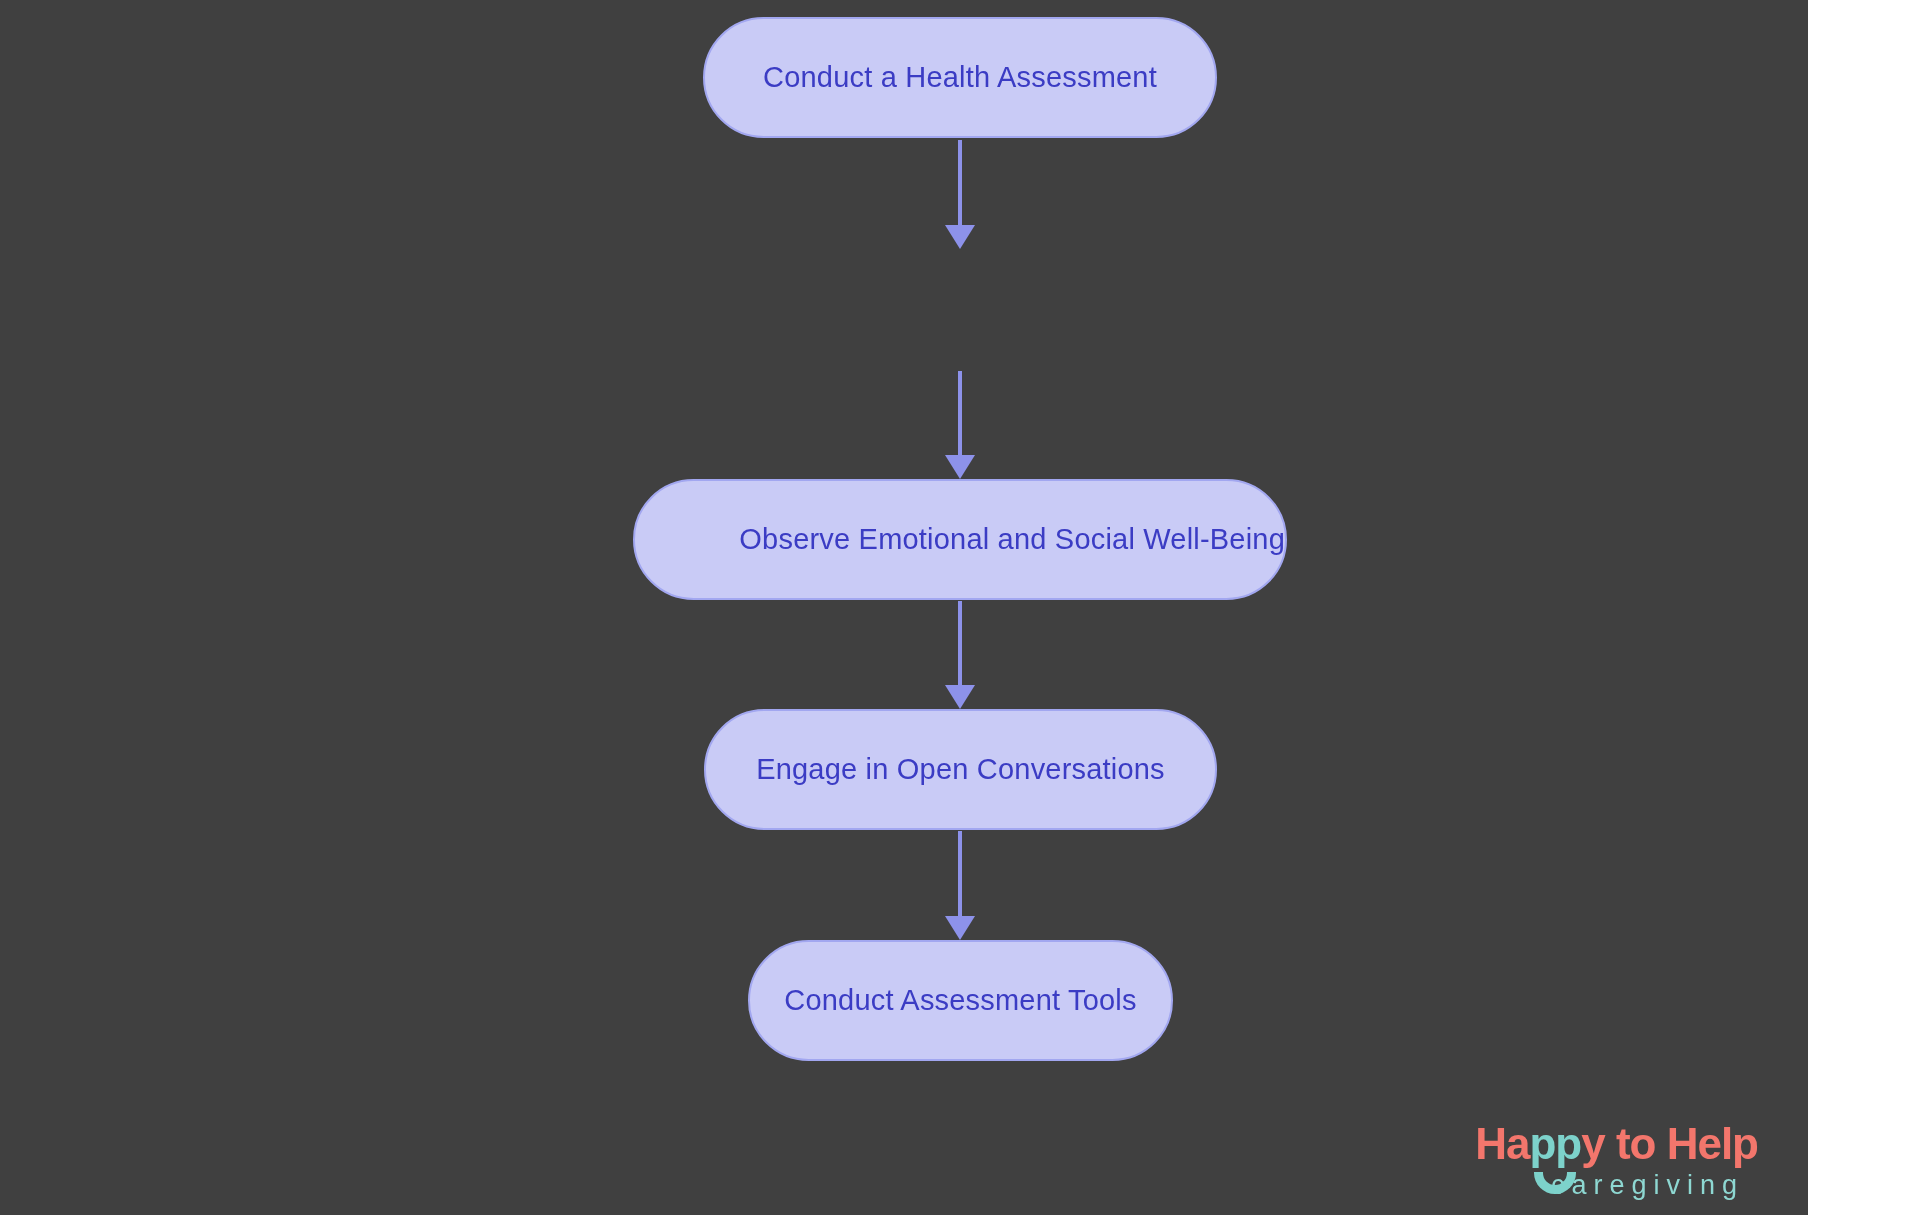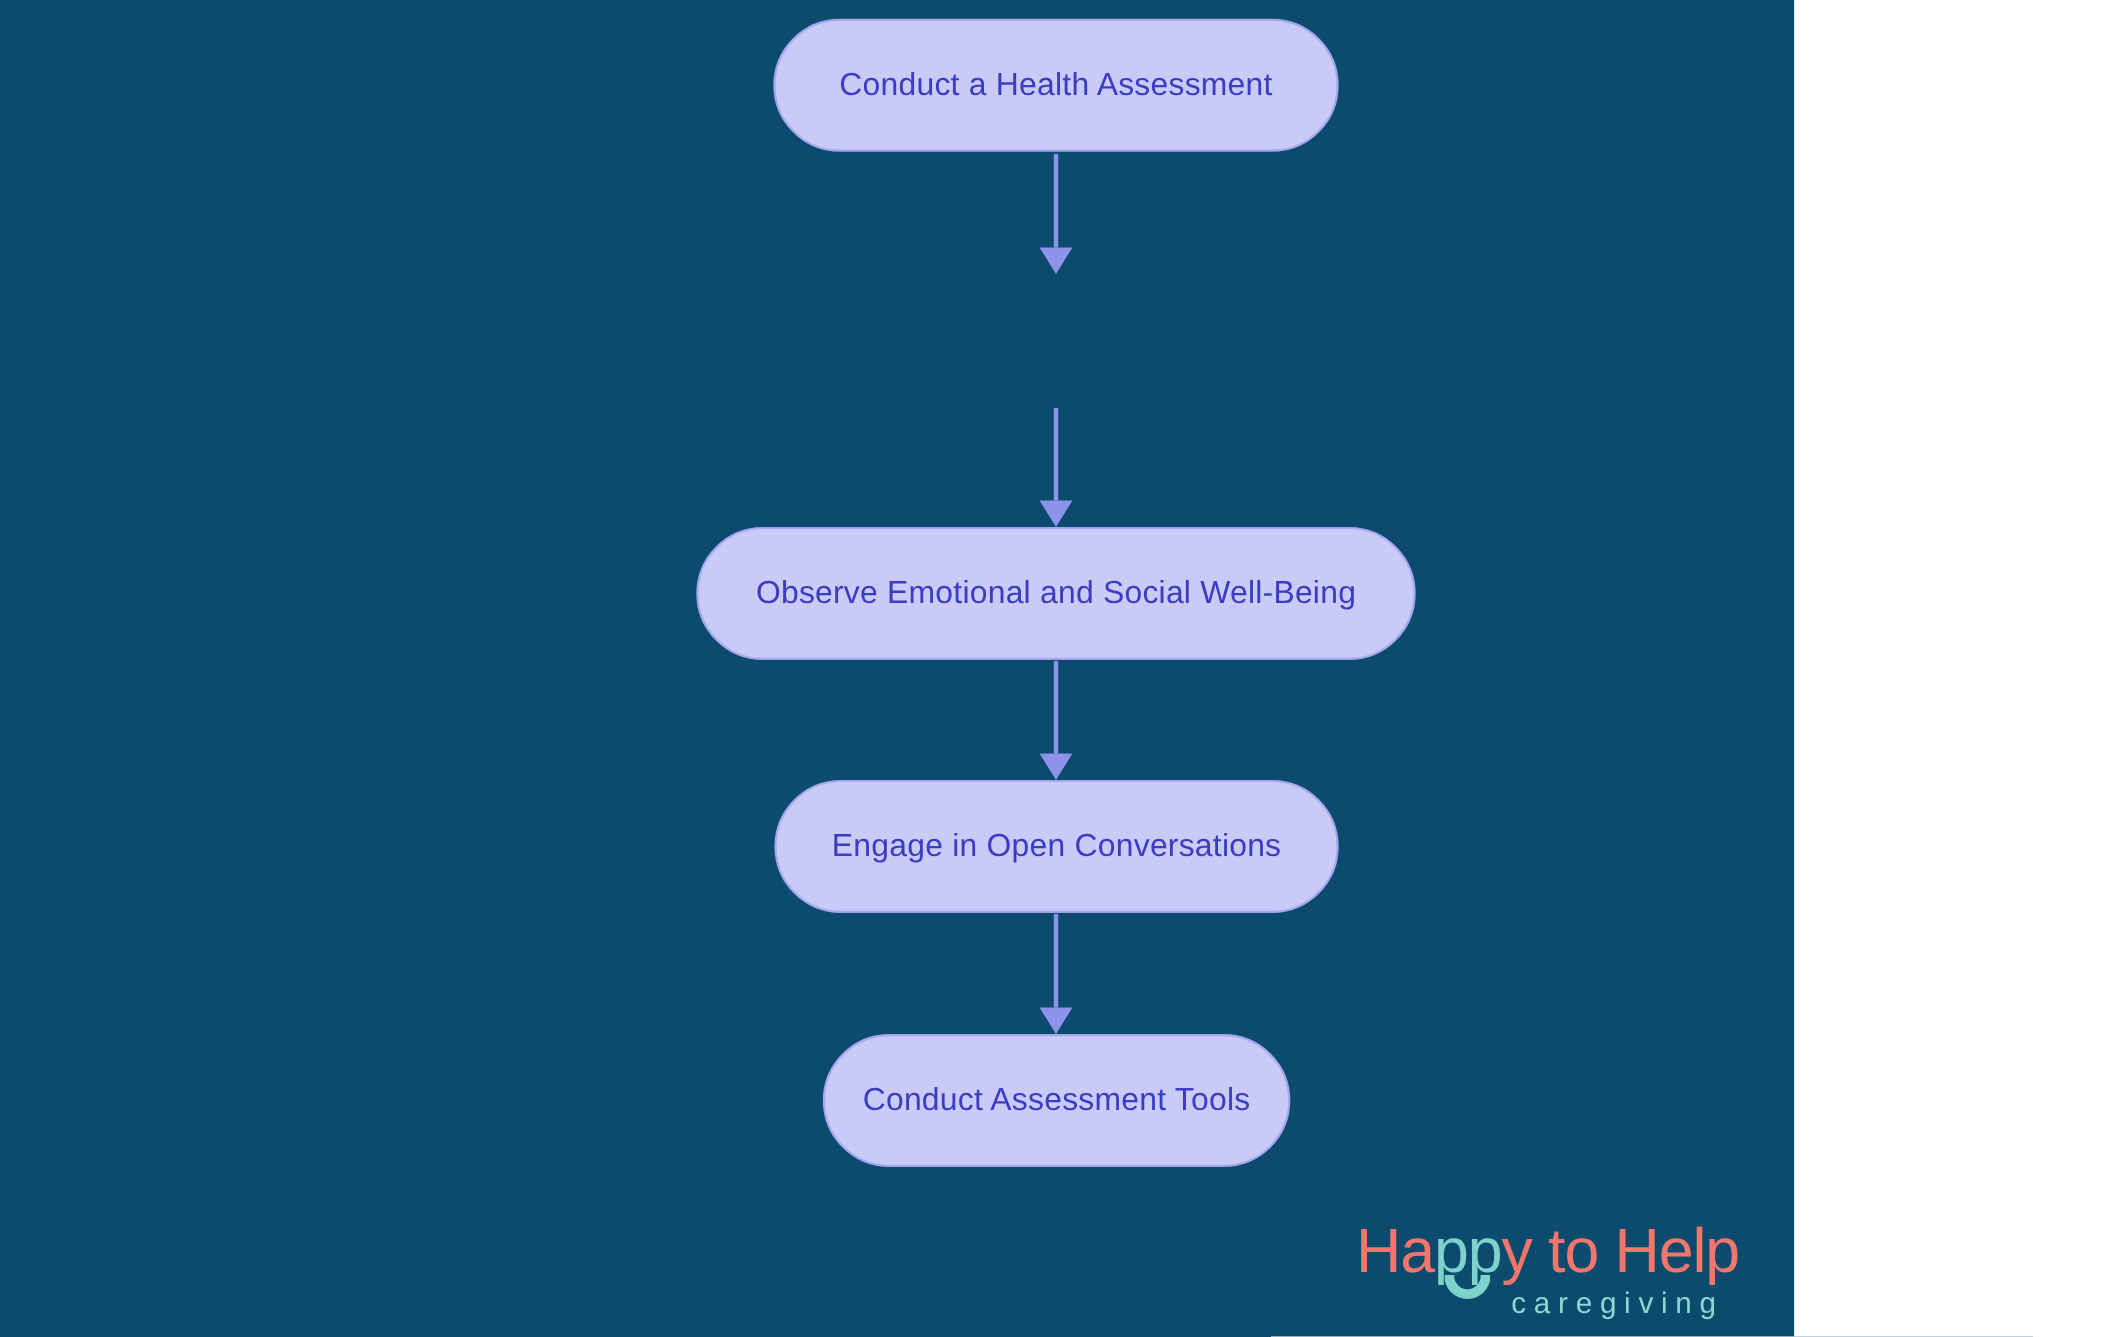--- a/index.html
+++ b/index.html
@@ -8,23 +8,23 @@
     --node-text:#3b3cc4;
     --arrow:#8d92ea;
     --coral:#f3766c;
     --teal:#7dd2cb;
     --tagline-teal:#8ed8d2;
   }
   *{margin:0;padding:0;box-sizing:border-box;}
   html,body{background:#ffffff;}
   .canvas{
     position:relative;
-    width:1631px;
+    width:1808px;
     height:1215px;
-    background:#0c4a6e;
+    background:#404040;
     overflow:hidden;
     font-family:"Liberation Sans", sans-serif;
   }
   .flow-node{
     position:absolute;
     height:121px;
     background:var(--node-fill);
     border:2px solid var(--node-border);
     border-radius:61px;
     display:flex;
@@ -55,22 +55,22 @@
     border-right:15px solid transparent;
     border-top:24px solid var(--arrow);
   }
   .logo{
     position:absolute;
     right:50px;
     bottom:14px;
     text-align:right;
   }
   .logo-main{
-    font-size:57px;
-    font-weight:normal;
+    font-size:44px;
+    font-weight:bold;
     line-height:1;
     letter-spacing:-1px;
     white-space:pre;
   }
   .logo-main .coral{color:var(--coral);}
   .logo-main .teal{color:var(--teal);}
   .pp-wrap{position:relative;display:inline-block;}
   .smile{
     position:absolute;
     left:50%;
@@ -95,21 +95,21 @@
 </head>
 <body>
 
 <div class="canvas">
 
   <div class="flow-node" style="left:703px;top:17px;width:514px;">
     <span class="label">Conduct a Health Assessment</span>
   </div>
 
 
-  <div class="flow-node" style="left:633px;top:479px;width:654px;">
+  <div class="flow-node" style="left:633px;top:479px;width:654px;justify-content:flex-end;">
     <span class="label">Observe Emotional and Social Well-Being</span>
   </div>
 
   <div class="flow-node" style="left:704px;top:709px;width:513px;text-align:right;">
     <span class="label">Engage in Open Conversations</span>
   </div>
 
   <div class="flow-node" style="left:748px;top:940px;width:425px;">
     <span class="label">Conduct Assessment Tools</span>
   </div>

